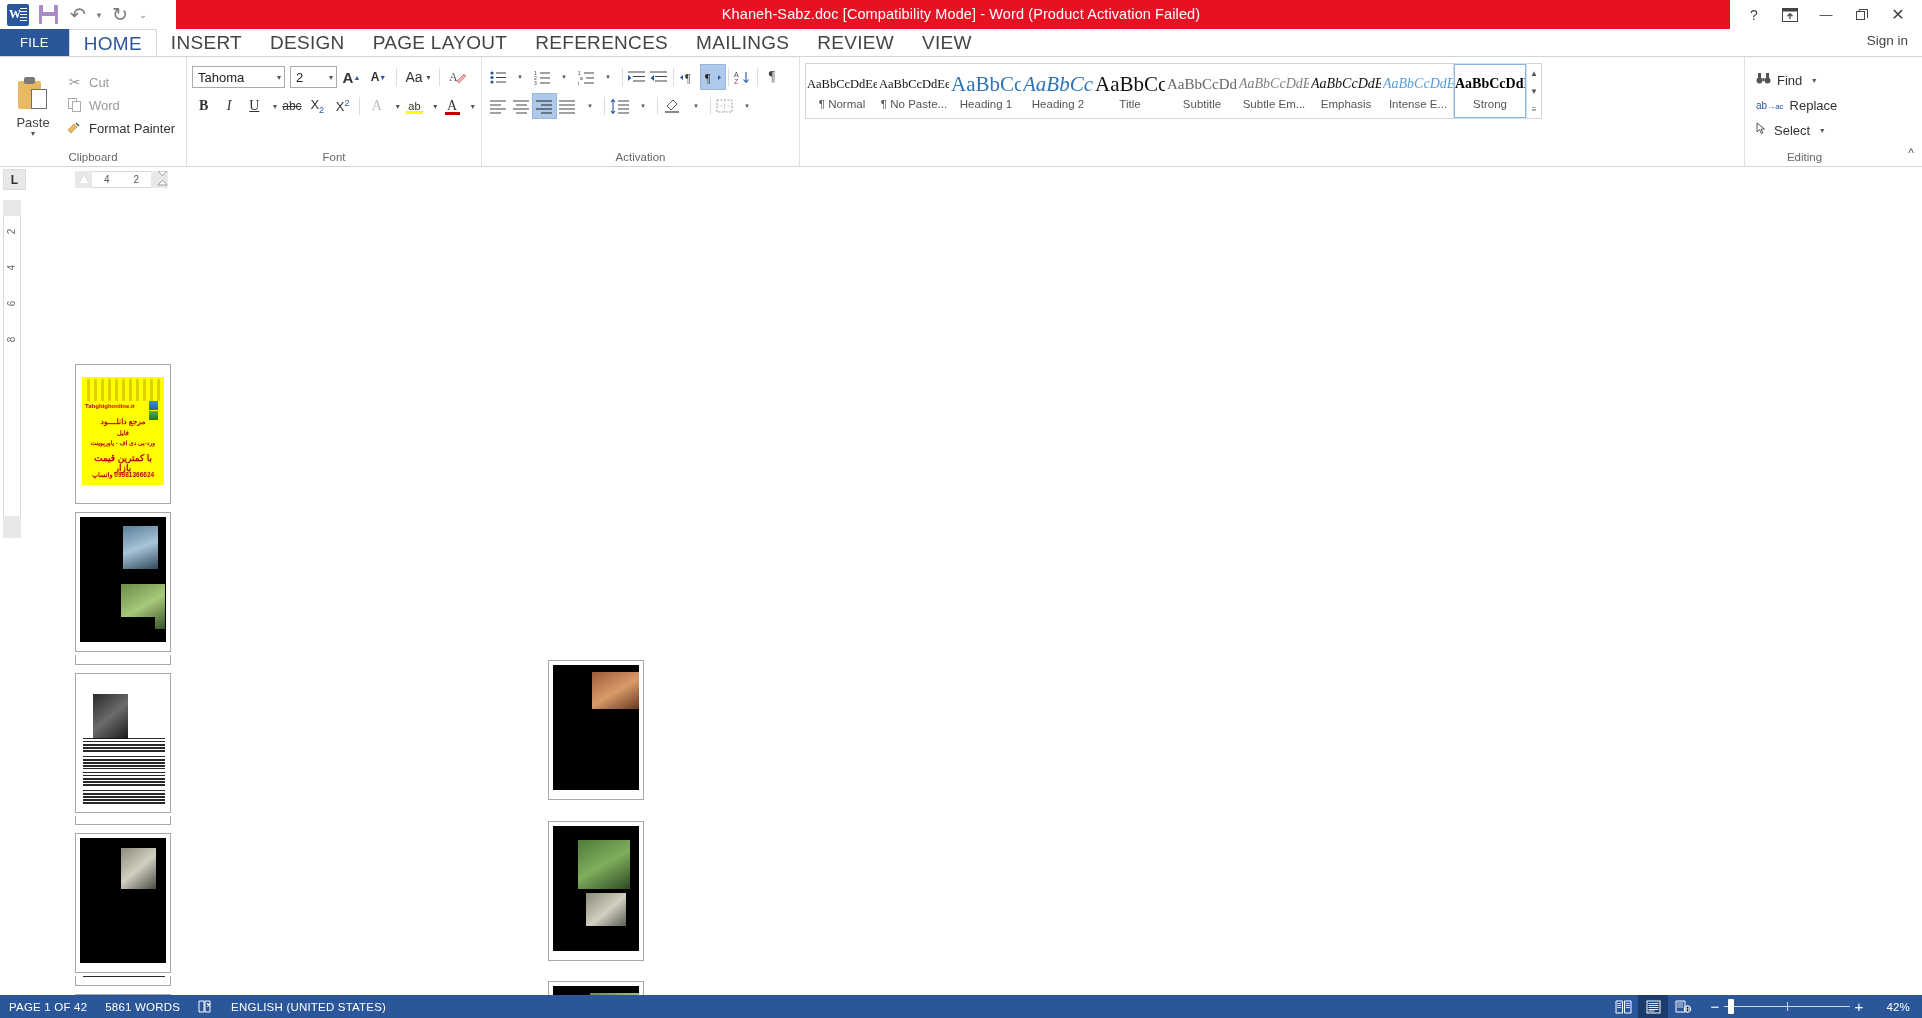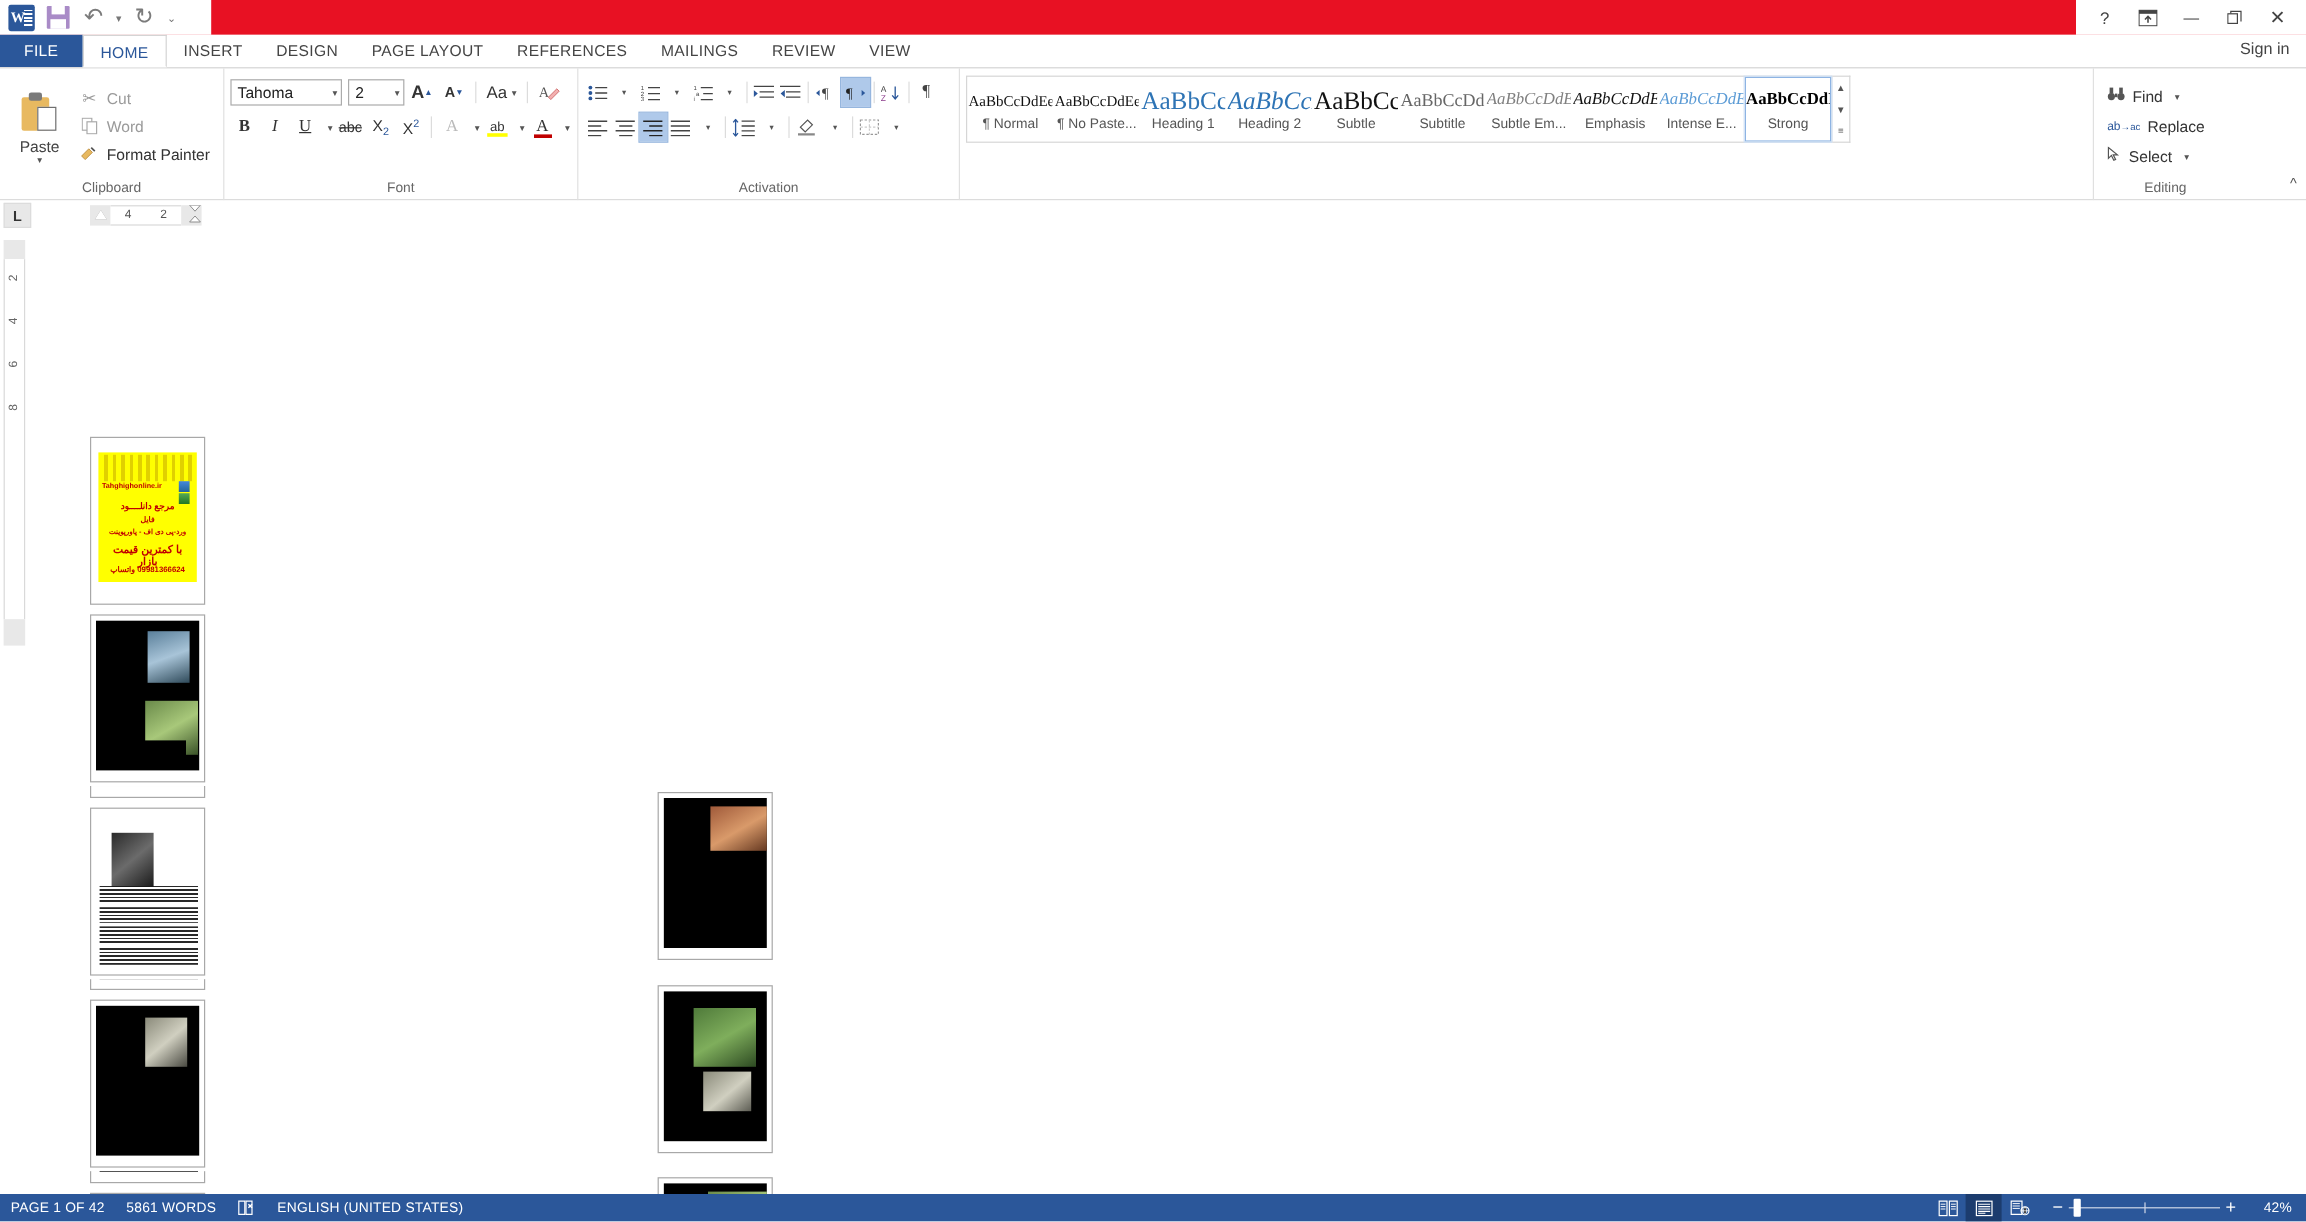--- a/index.html
+++ b/index.html
@@ -42,21 +42,21 @@
     align-items:center; padding:0 6px; gap:0px;
   }
   .wc-btn {
     width:36px; height:29px; display:flex; align-items:center; justify-content:center;
     color:#444; font-size:15px; cursor:default;
   }
 
   
   .tabsrow { height:27px; background:#fff; display:flex; align-items:flex-end; position:relative; }
   .tab {
-    padding:0 14px; height:27px; line-height:27px; font-size:13px; color:#444;
+    padding:0 14px; height:27px; line-height:27px; font-size:19px; color:#444;
     letter-spacing:0.3px; cursor:default; white-space:nowrap;
   }
   .tab.file { background:#2B579A; color:#fff; font-size:13px; padding:0 20px; }
   .tab.active { color:#2B579A; background:#fff; border:1px solid #d4d4d4; border-bottom:1px solid #fff; position:relative; z-index:3;}
   .signin { position:absolute; right:14px; top:4px; font-size:13.5px; color:#444; cursor:default;}
 
   
   .ribbon {
     height:111px; background:#fff; border-top:1px solid #d4d4d4; border-bottom:1px solid #d4d4d4;
     display:flex; position:relative;
@@ -209,20 +209,21 @@
       <div class="qat-ico" style="width:10px">
           <span class="qat-dd">▾</span>
         </div>
       <div class="qat-ico">
           <span class="redo-ico">↻</span>
         </div>
       <div class="qat-ico" style="width:14px">
           <span class="qat-dd">⌄</span>
         </div>
     </div>
+    <div class="title-text">Khaneh-Sabz.doc [Compatibility Mode]  -  Word (Product Activation Failed)</div>
     <div class="wincontrols">
       <div class="wc-btn" style="font-size:14px">?</div>
       <div class="wc-btn">
         <svg width="16" height="14" viewBox="0 0 16 14">
             <rect x="0.5" y="0.5" width="15" height="13" fill="none" stroke="#444"></rect>
             <rect x="0.5" y="0.5" width="15" height="3" fill="#444"></rect>
             <path d="M8 11 L8 6 M5.5 8.2 L8 5.6 L10.5 8.2" stroke="#444" fill="none" stroke-width="1.3"></path>
           </svg>
       </div>
       <div class="wc-btn" style="font-size:13px">—</div>
@@ -501,21 +502,21 @@
           <div class="style-item">
             <div class="st-prev st-lg" style="color:#2E74B5">AaBbCcDdEe</div>
             <div class="st-name">Heading 1</div>
           </div>
           <div class="style-item">
             <div class="st-prev st-lg" style="font-style:italic;color:#2E74B5">AaBbCcDdEe</div>
             <div class="st-name">Heading 2</div>
           </div>
           <div class="style-item">
             <div class="st-prev st-lg">AaBbCcDdEe</div>
-            <div class="st-name">Subtle</div>
+            <div class="st-name">Title</div>
           </div>
           <div class="style-item">
             <div class="st-prev" style="font-size:15px;color:#666">AaBbCcDdEe</div>
             <div class="st-name">Subtitle</div>
           </div>
           <div class="style-item">
             <div class="st-prev" style="font-size:14px;font-style:italic;color:#808080">AaBbCcDdEe</div>
             <div class="st-name">Subtle Em...</div>
           </div>
           <div class="style-item">

